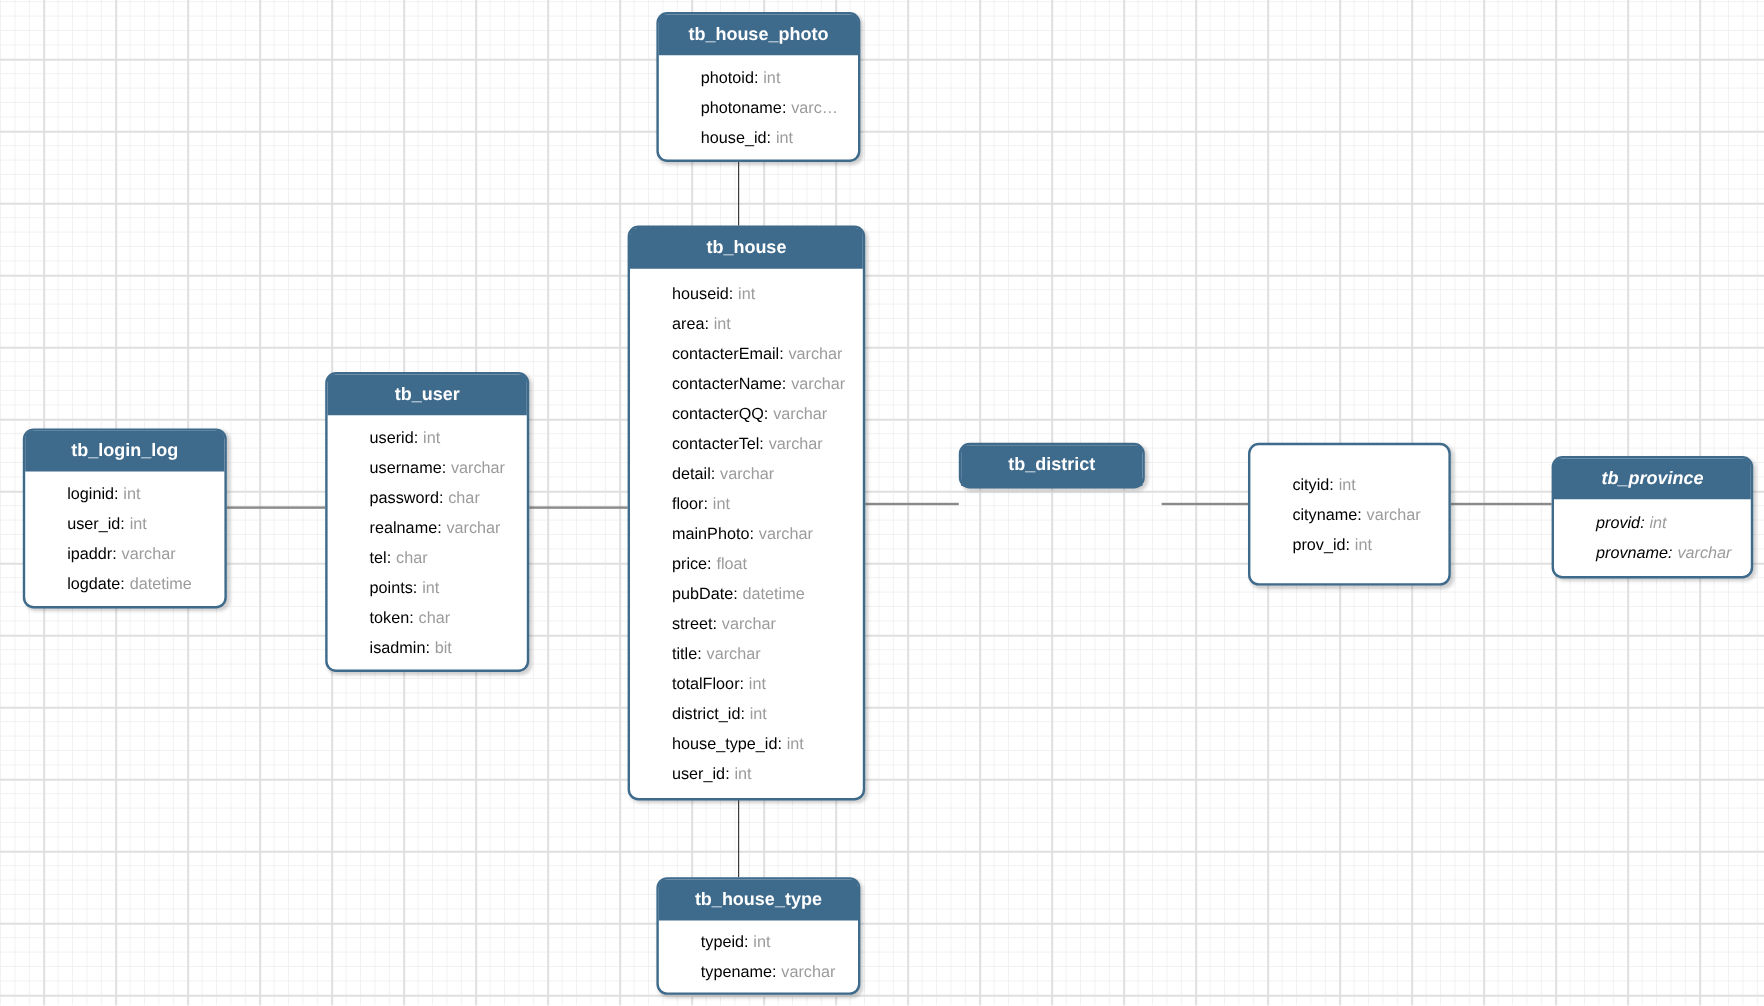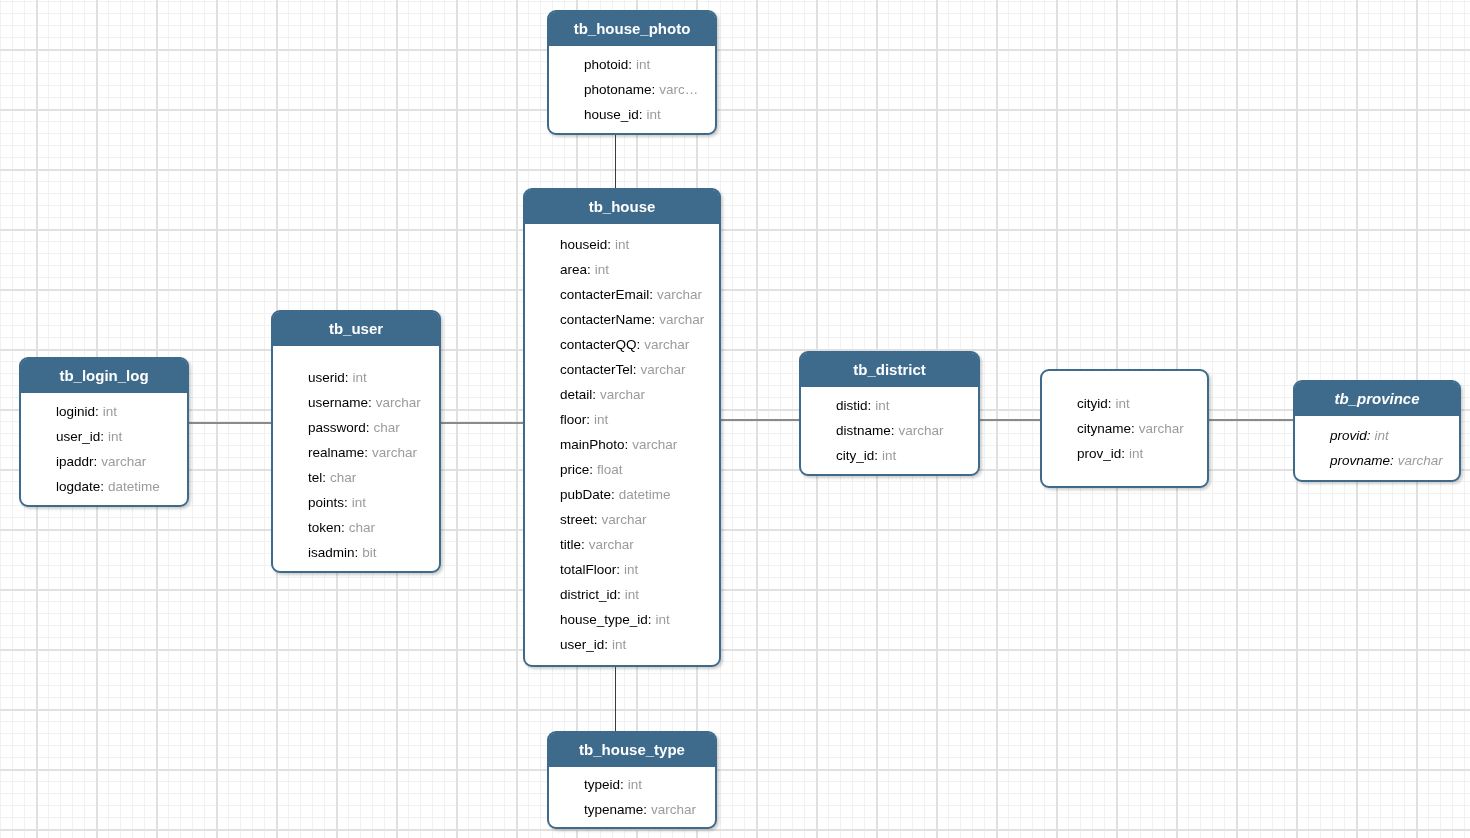--- a/index.html
+++ b/index.html
@@ -144,21 +144,21 @@
   </div>
         <div class="field">
     <span class="fname">user_id</span><span class="ftype">int</span>
   </div>
       </div>
   </div>
     <div class="entity" style="left: 271px; top: 310px; width: 170px;">
     <div class="entity-header">
       <span>tb_user</span>
     </div>
-    <div class="entity-body" style="padding: 6px 0px; margin-top: 13px;">
+    <div class="entity-body" style="padding: 6px 0px;">
         <div class="field">
     <span class="fname">userid</span><span class="ftype">int</span>
   </div>
         <div class="field">
     <span class="fname">username</span><span class="ftype">varchar</span>
   </div>
         <div class="field">
     <span class="fname">password</span><span class="ftype">char</span>
   </div>
         <div class="field">
@@ -190,35 +190,24 @@
     <span class="fname">user_id</span><span class="ftype">int</span>
   </div>
         <div class="field">
     <span class="fname">ipaddr</span><span class="ftype">varchar</span>
   </div>
         <div class="field">
     <span class="fname">logdate</span><span class="ftype">datetime</span>
   </div>
       </div>
   </div>
-    <div class="entity" style="left: 799px; top: 351px; width: 181px;">
+    <div class="entity" style="left: 799px; top: 369px; width: 155px;">
     <div class="entity-header">
       <span>tb_district</span>
     </div>
-    <div class="entity-body" style="padding: 6px 0px;">
-        <div class="field">
-    <span class="fname">distid</span><span class="ftype">int</span>
-  </div>
-        <div class="field">
-    <span class="fname">distname</span><span class="ftype">varchar</span>
-  </div>
-        <div class="field">
-    <span class="fname">city_id</span><span class="ftype">int</span>
-  </div>
-      </div>
   </div>
     <div class="entity" style="left: 1040px; top: 369px; width: 169px;">
     <div class="entity-body" style="padding: 20px 0px;">
         <div class="field">
     <span class="fname">cityid</span><span class="ftype">int</span>
   </div>
         <div class="field">
     <span class="fname">cityname</span><span class="ftype">varchar</span>
   </div>
         <div class="field">

